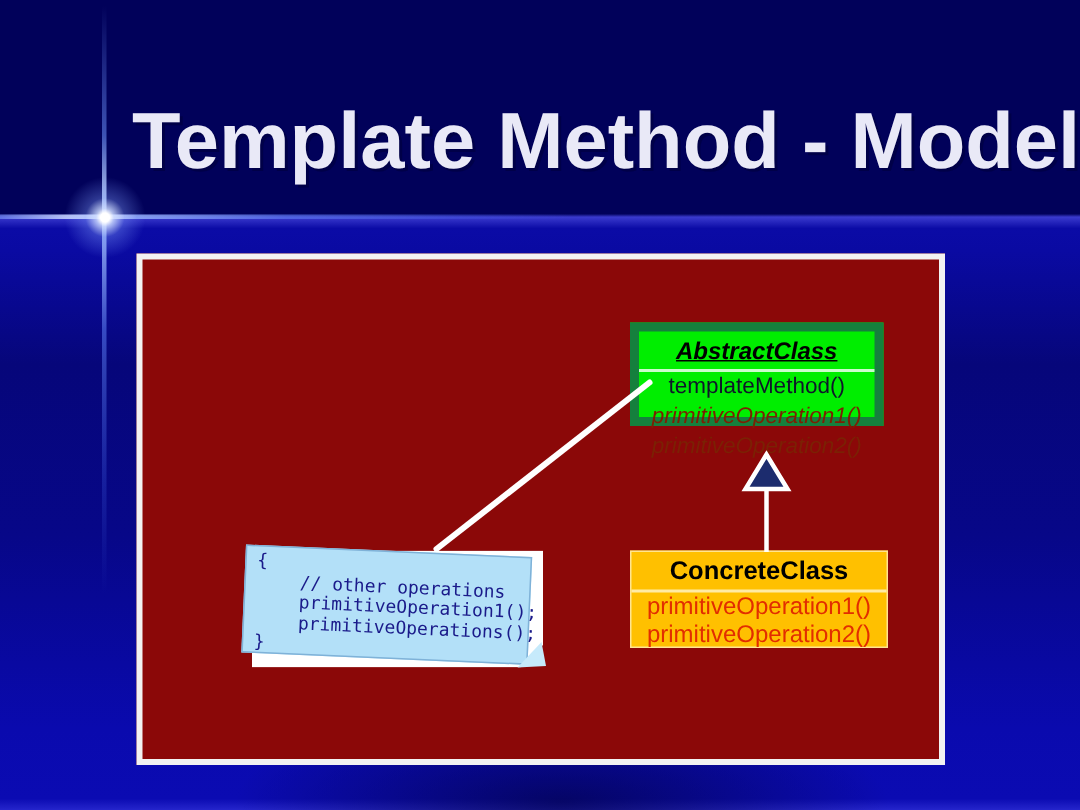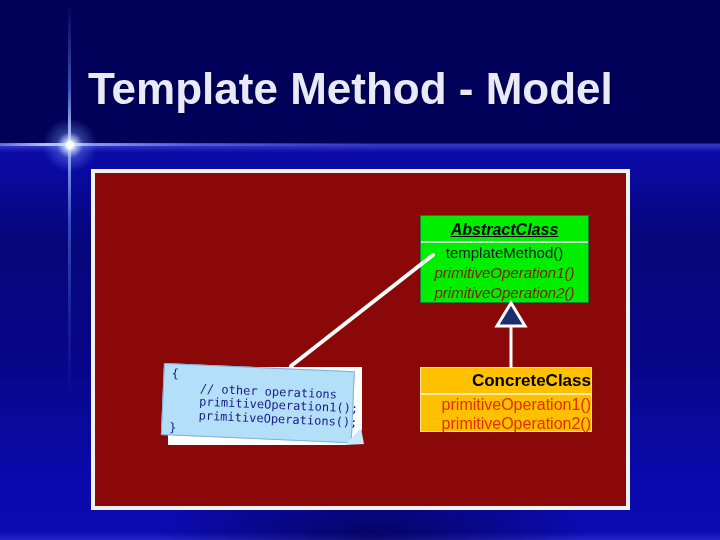--- a/index.html
+++ b/index.html
@@ -20,30 +20,30 @@
       rgba(200,220,255,.95) 35%, #ffffff 36%, rgba(170,200,255,.8) 38%,
       rgba(100,140,255,.5) 55%, rgba(70,110,240,.25) 80%, rgba(70,110,240,0) 100%);}
   .flare-h{position:absolute;left:0;top:143px;width:380px;height:3px;
     background:linear-gradient(90deg, rgba(130,160,255,.55) 0%, rgba(220,230,255,.95) 16%,
       #ffffff 18.5%, rgba(160,190,255,.75) 24%, rgba(110,150,255,.45) 50%,
       rgba(90,130,255,.18) 80%, rgba(90,130,255,0) 100%);}
   .flare-glow{position:absolute;left:42px;top:117px;width:56px;height:56px;
     background:radial-gradient(circle, #ffffff 0 3px, rgba(200,215,255,.85) 6px,
       rgba(130,160,255,.35) 13px, rgba(100,130,255,0) 27px);}
   
-  .title{position:absolute;left:88px;top:64px;font-size:44px;font-weight:bold;
+  .title{position:absolute;left:88px;top:64px;font-size:53px;font-weight:bold;
     color:#E9E9F7;letter-spacing:0px;text-shadow:2px 2px 0 rgba(0,0,40,.35);white-space:nowrap;}
   
   .panel{position:absolute;left:91px;top:169px;width:531px;height:333px;
     background:#8B0808;border:4px solid #F2F2F2;}
   .panel *{box-sizing:border-box;}
   
   .classbox{position:absolute;text-align:center;z-index:3;}
-  .abstract{left:325px;top:42px;width:169px;height:88px;background:#00EE00;border:1px solid #15803d;}
-  .concrete{left:325px;top:194px;width:172px;height:65px;background:#FFC000;border:1px solid #FFE590;text-align:right;}
+  .abstract{left:325px;top:42px;width:169px;height:69px;background:#00EE00;border:6px solid #15803d;}
+  .concrete{left:325px;top:194px;width:172px;height:65px;background:#FFC000;border:1px solid #FFE590;}
   .class-title{font-weight:bold;color:#000;white-space:nowrap;}
   .abstract .class-title{font-style:italic;text-decoration:underline;font-size:16px;padding-top:5px;}
   .concrete .class-title{font-size:17px;padding-top:3px;}
   .sep{height:2px;margin-top:2px;}
   .abstract .sep{background:rgba(255,255,255,.8);}
   .concrete .sep{background:rgba(255,250,220,.75);}
   .m-row{white-space:nowrap;}
   .abstract .m-row{font-size:15px;line-height:20px;}
   .m-template{color:#0f172a;}
   .m-abstract{color:#7B2104;font-style:italic;}

